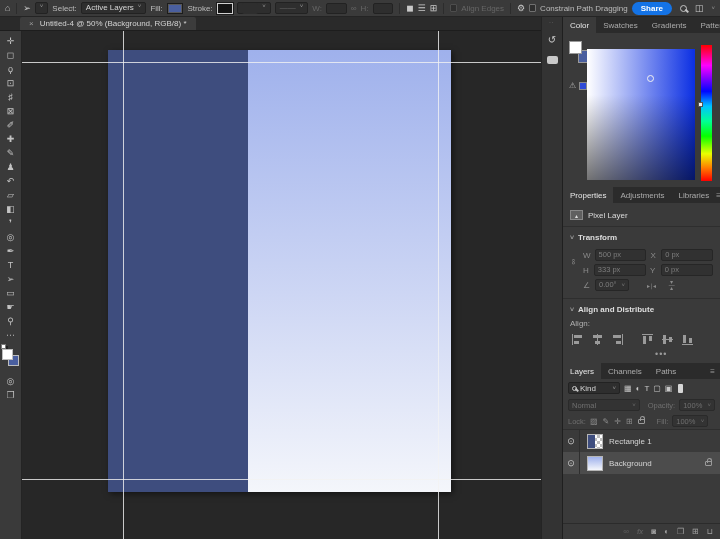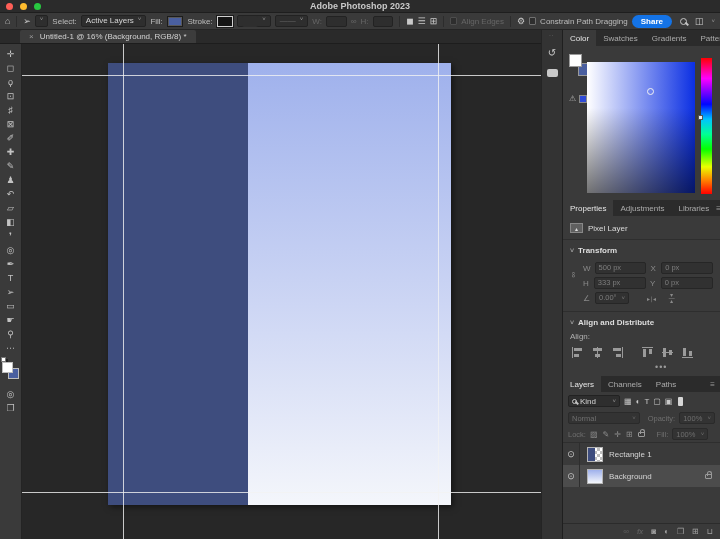--- a/index.html
+++ b/index.html
@@ -136,28 +136,20 @@
   .row-lock{margin-left:auto;margin-right:8px}
   .lyr-bottom{height:16px;border-top:1px solid #2b2b2b;display:flex;align-items:center;justify-content:flex-end;gap:8px;padding-right:7px;font-size:8px;color:#a0a0a0;flex:0 0 auto}
   .dis-ic{color:#5e5e5e}
   .fx{font-style:italic;font-weight:bold;font-size:7px}
 </style>
 </head>
 <body>
 
 <div class="app">
 
-  <div class="titlebar">
-    <div class="lights">
-      <span class="light l-red"></span>
-      <span class="light l-yellow"></span>
-      <span class="light l-green"></span>
-    </div>
-    <div class="tb-title">Adobe Photoshop 2023</div>
-  </div>
 
   <div class="optionsbar">
     <span class="ob-icon">⌂</span>
     <span class="vsep"></span>
     <span class="ob-icon">➢</span>
     <span class="dd .chev" style="font-size:6px;color:#9a9a9a">˅</span>
     <span>Select:</span>
     <span class="dd">
       <span>Active Layers</span>
       <span class="chev">˅</span>
@@ -197,21 +189,21 @@
       <span class="chev" style="font-size:6px;color:#9a9a9a">˅</span>
     </span>
   </div>
 
   <div class="main">
 
     <div class="left">
       <div class="tabstrip">
         <div class="doctab">
           <span class="x">×</span>
-          <span>Untitled-1 @ 16% (Background, RGB/8) *</span>
+          <span>Untitled-4 @ 50% (Background, RGB/8) *</span>
         </div>
       </div>
 
       <div class="workrow">
 
         <div class="toolbar">
           <span class="tool">✛</span>
           <span class="tool">◻</span>
           <span class="tool">ϙ</span>
           <span class="tool">⊡</span>

